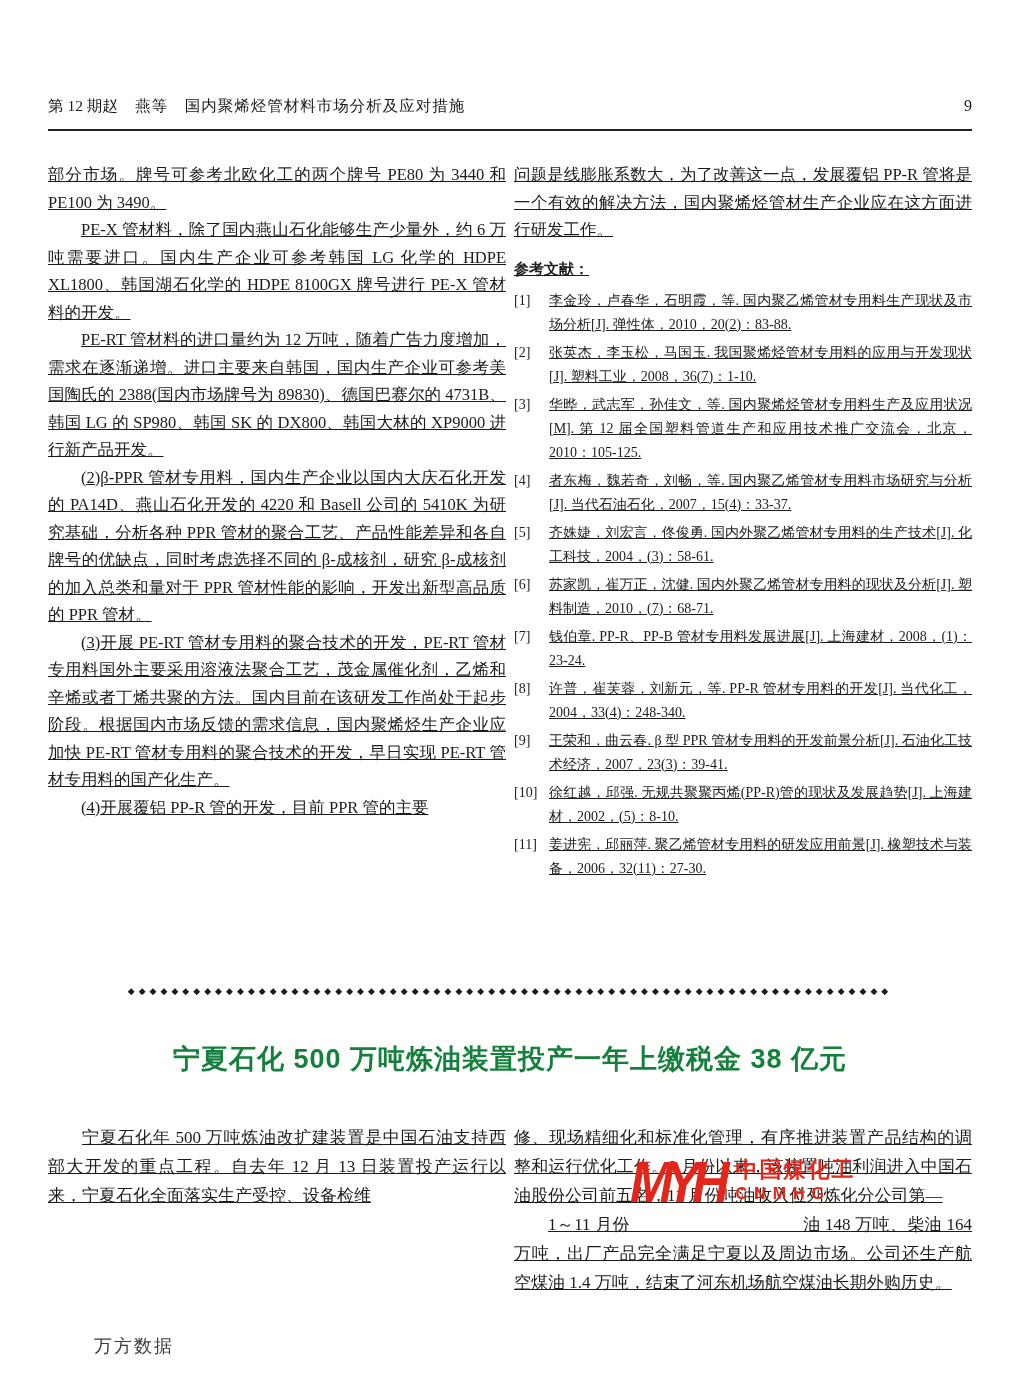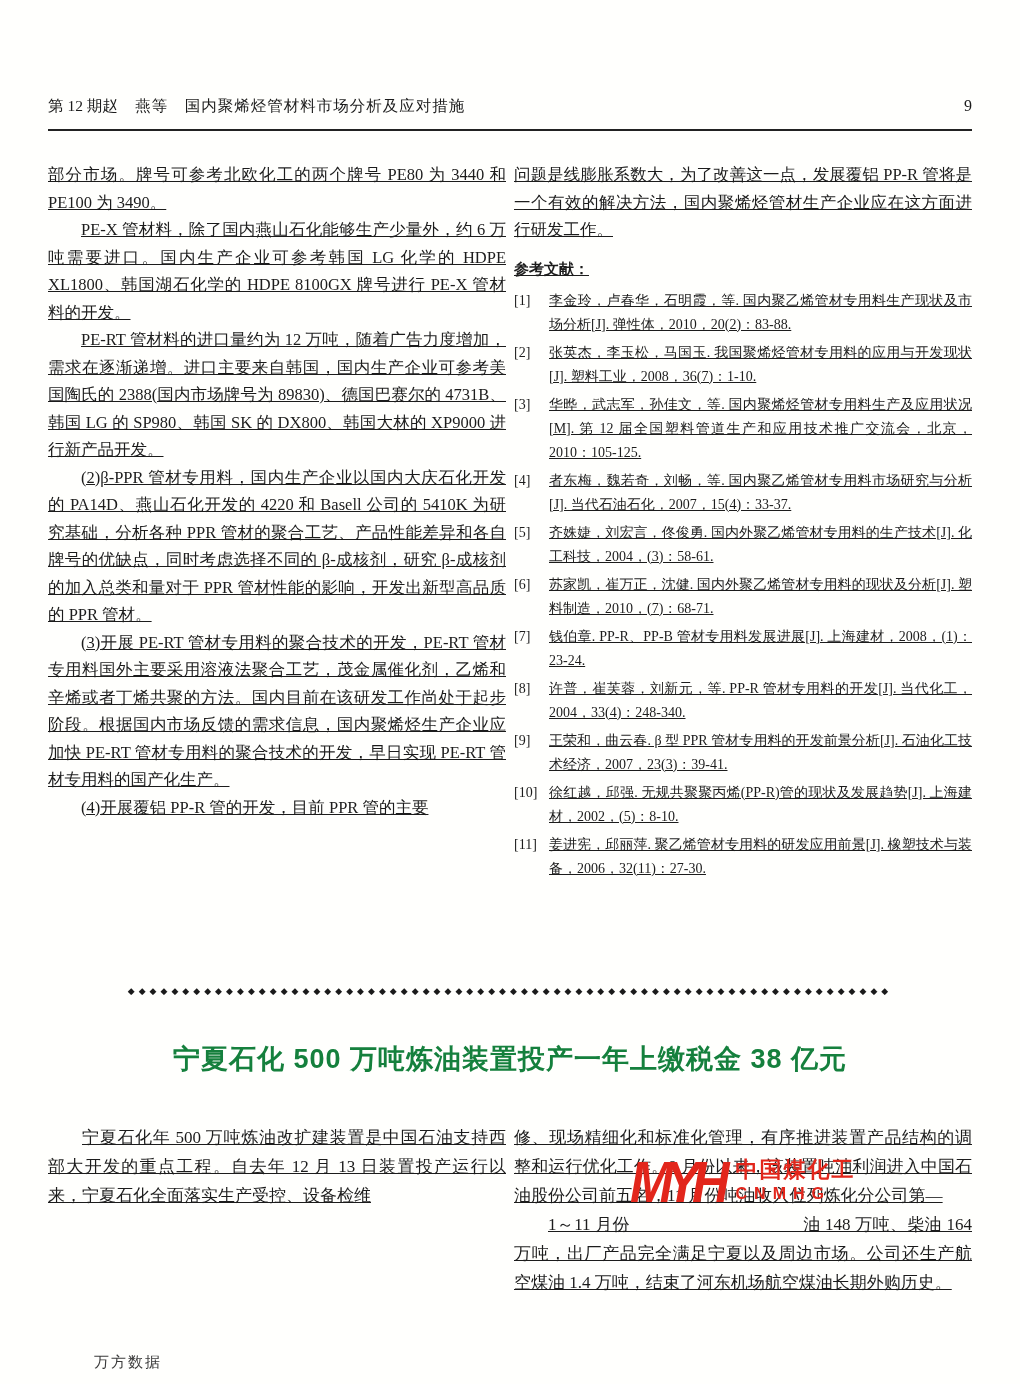--- a/index.html
+++ b/index.html
@@ -118,22 +118,22 @@
     font-weight: 600;
     color: #e2261b;
     letter-spacing: 7px;
     line-height: 1.2;
     white-space: nowrap;
   }
   
   .footer-mark {
     position: absolute;
     left: 94px;
-    bottom: 12px;
-    font-size: 15px;
+    bottom: 26px;
+    font-size: 18px;
     color: #3a3a3a;
     letter-spacing: 2px;
   }
 </style>
 </head>
 <body>
 
 <div class="page">
 
   <div class="header">

